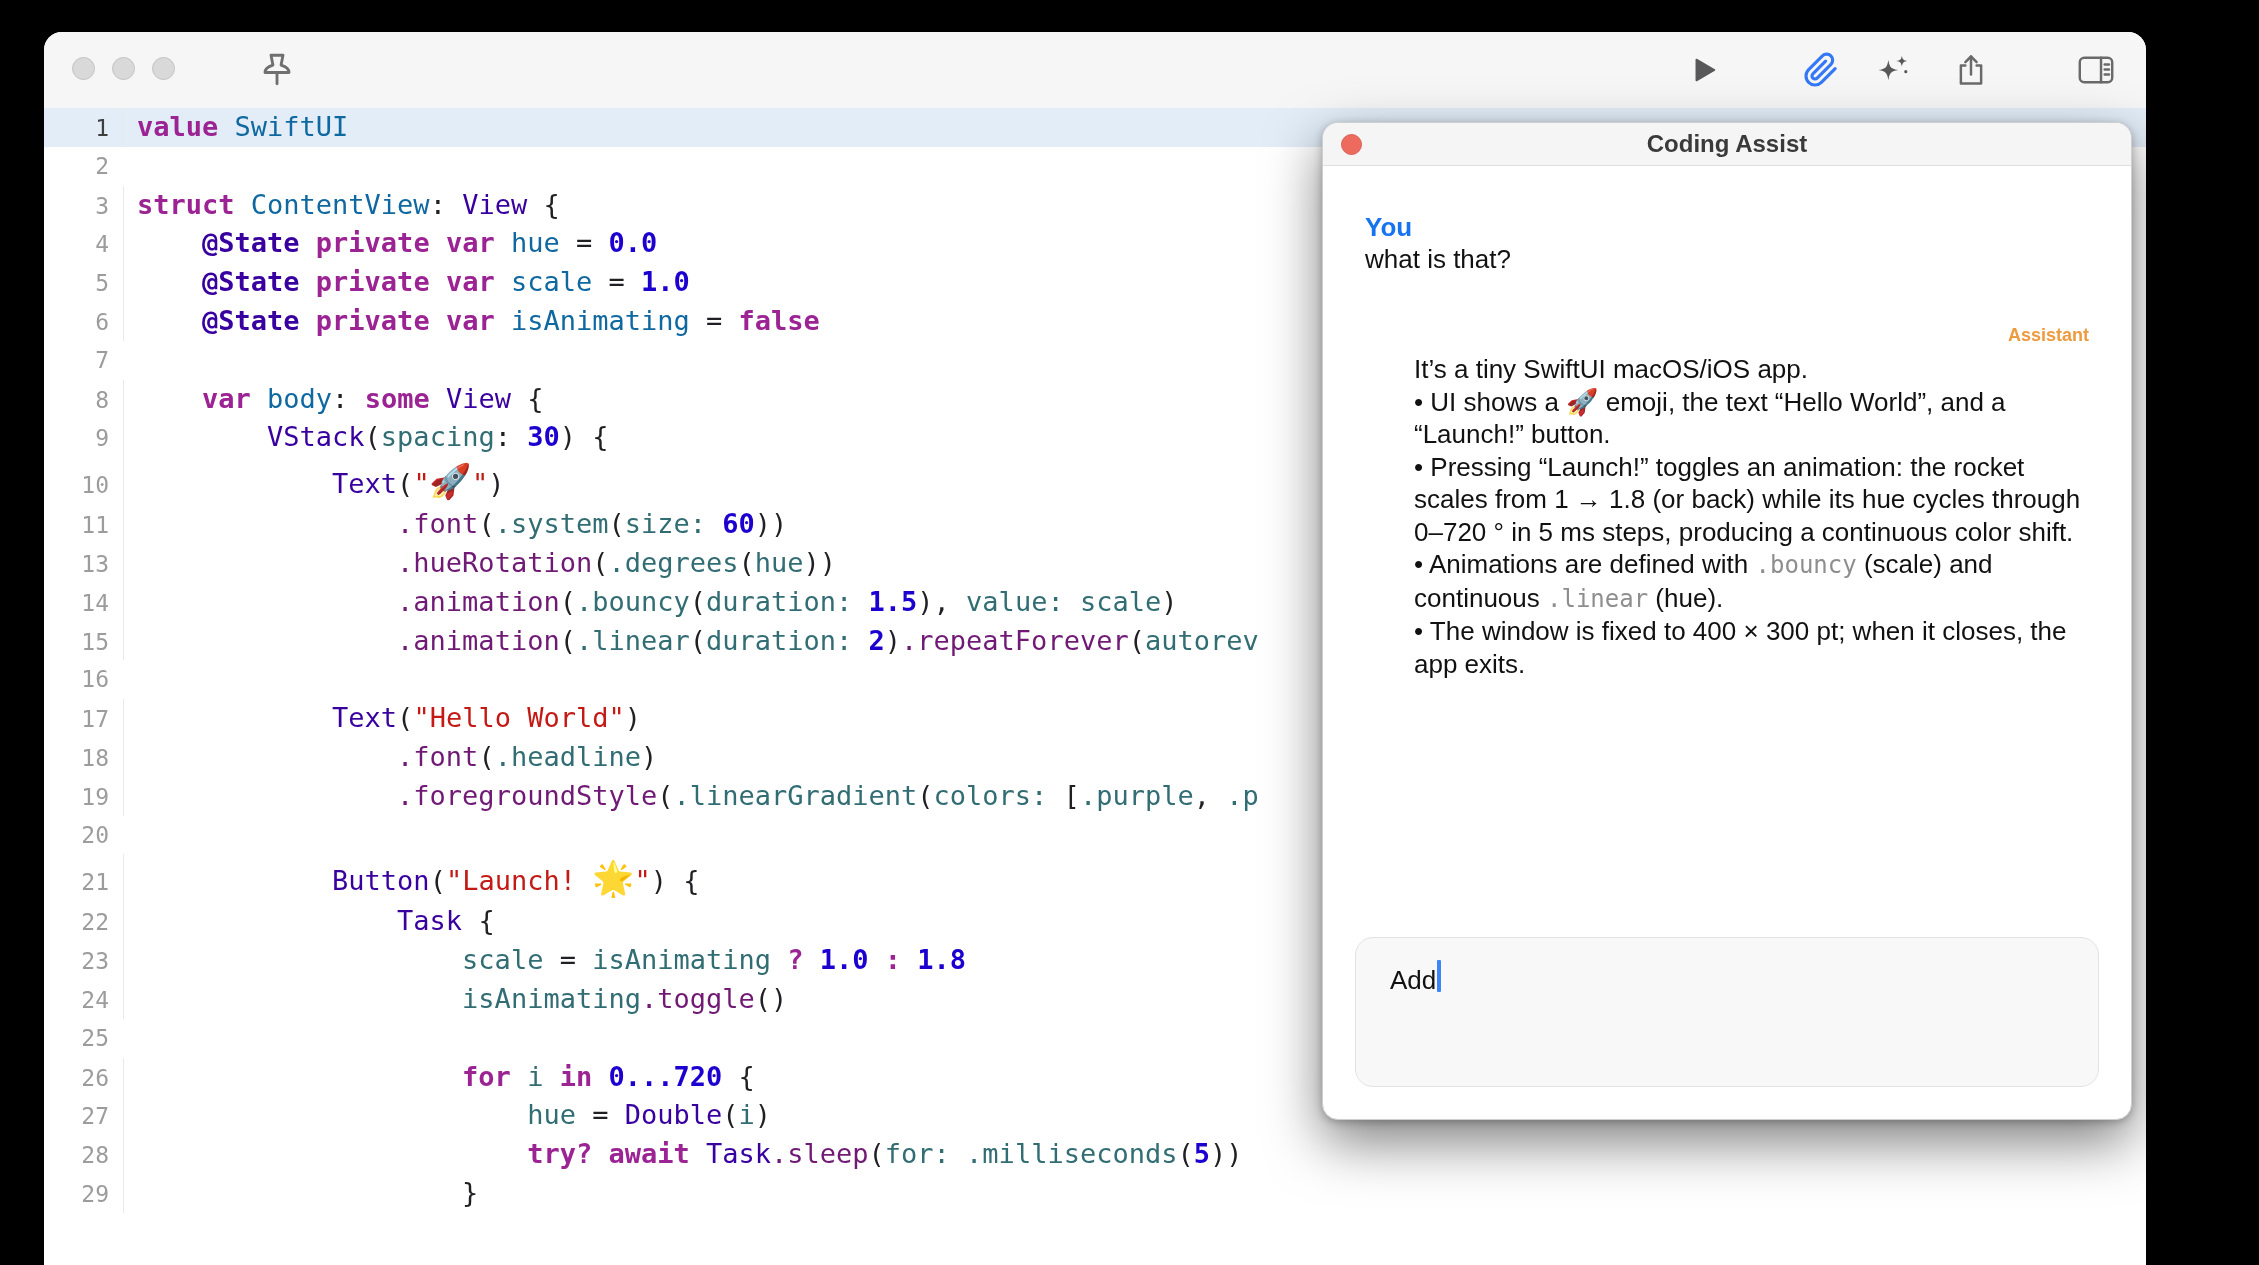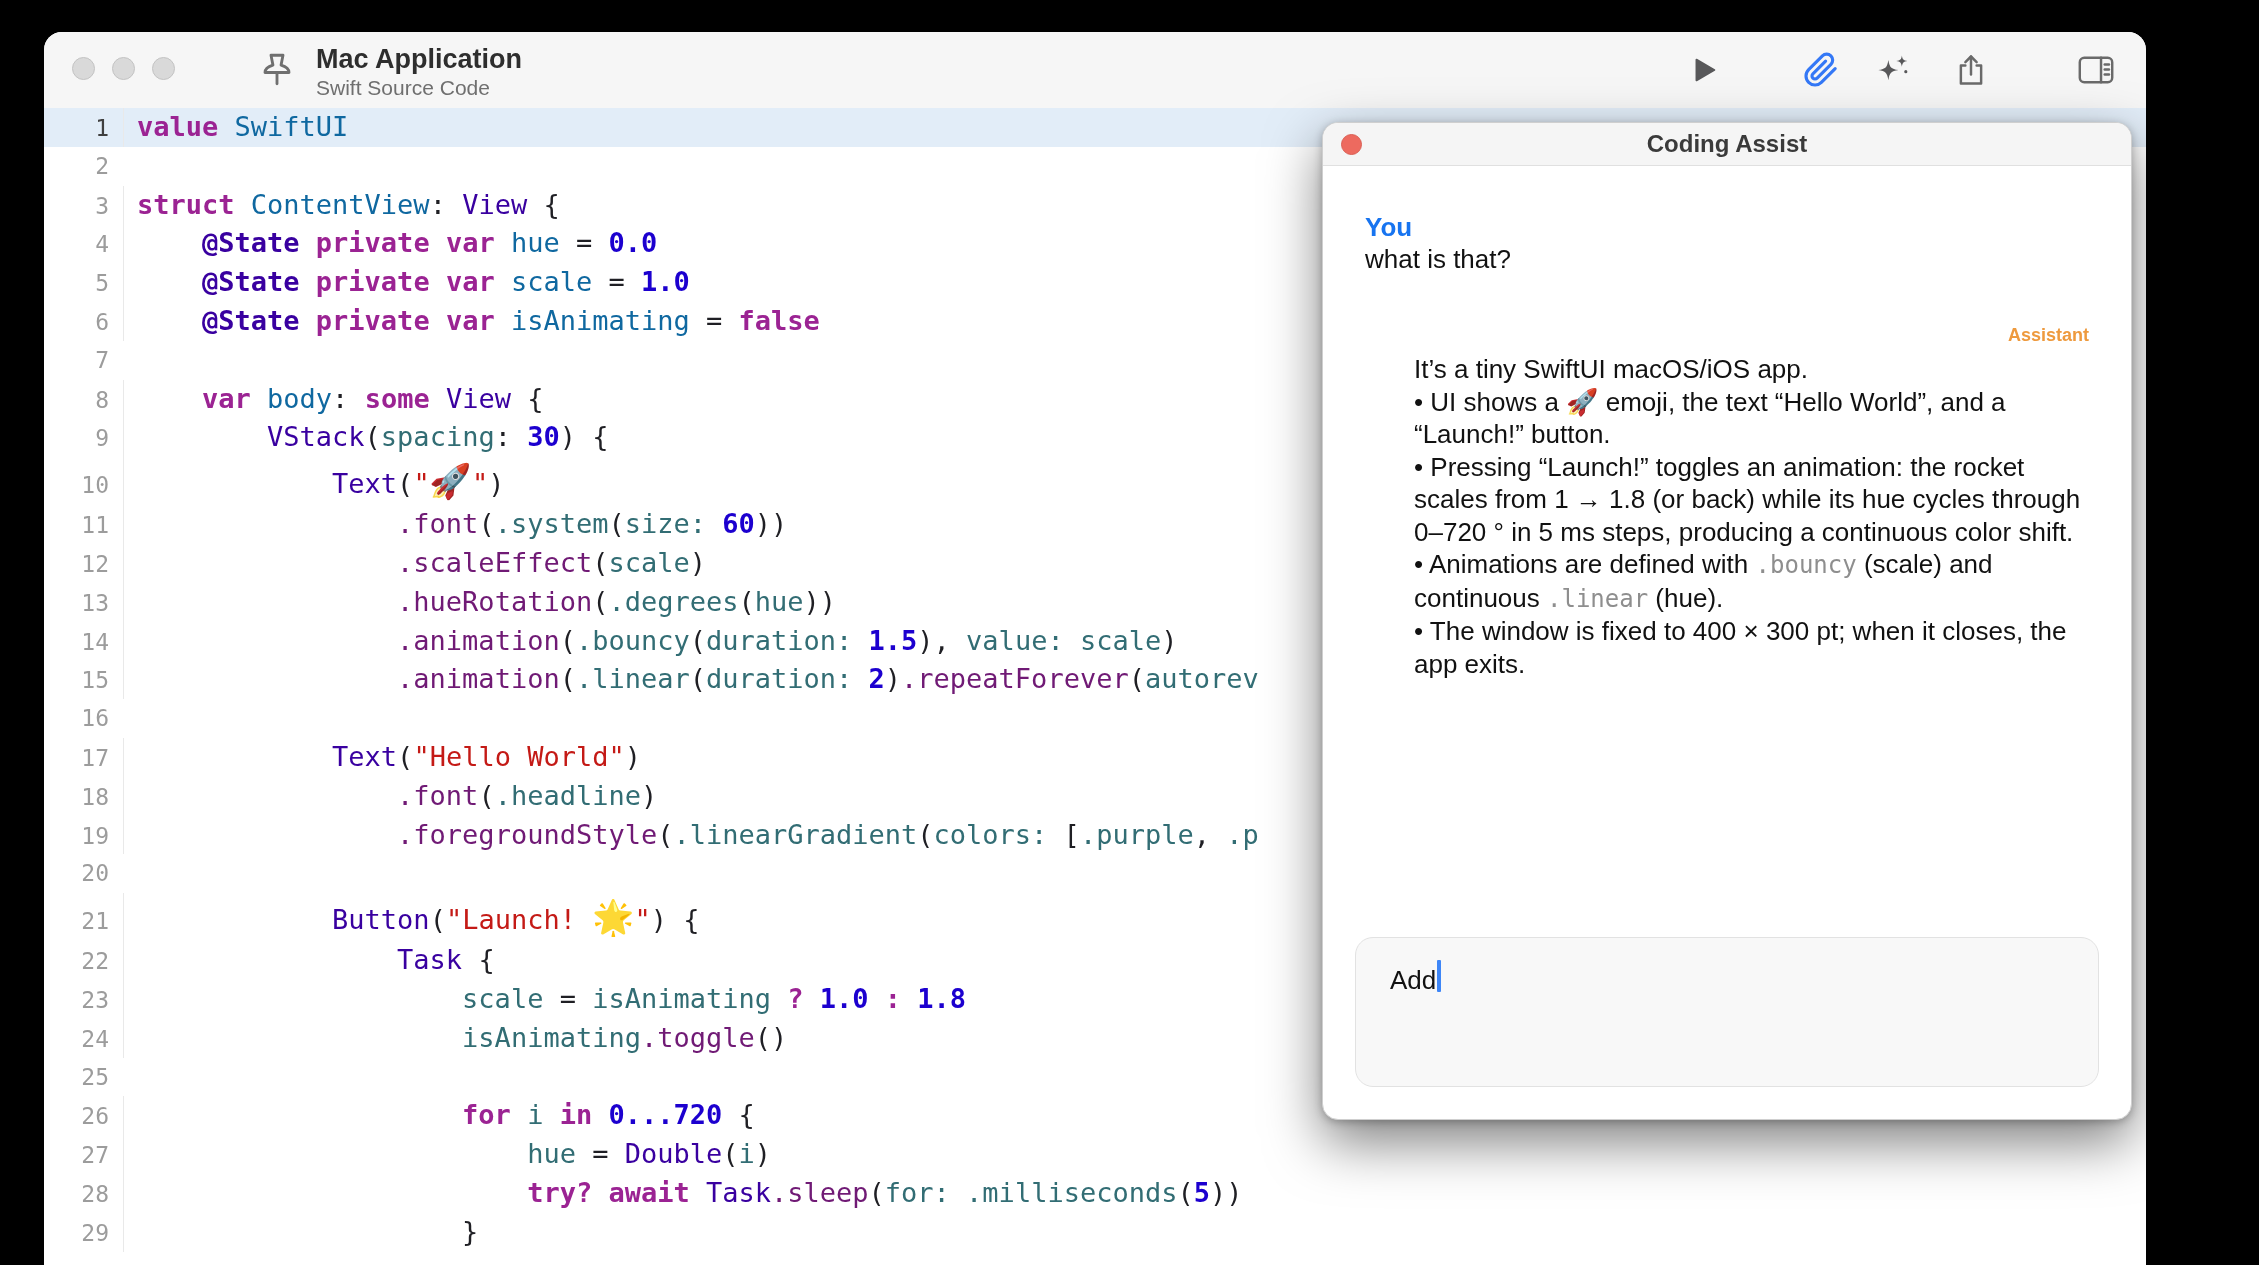--- a/index.html
+++ b/index.html
@@ -92,24 +92,20 @@
     <span class="tl min"></span>
     <span class="tl max"></span>
 
     <span class="pin-wrap">
       <svg width="42" height="42" viewBox="0 0 28 28" fill="none" stroke="#6f6f6f" stroke-width="1.9" stroke-linejoin="round" stroke-linecap="round">
         <path d="M10 3.5h8l-1.3 6.6c3 .9 5.3 2.6 5.3 4.9H6c0-2.3 2.3-4 5.3-4.9L10 3.5z"></path>
         <path d="M14 15v7.5"></path>
       </svg>
     </span>
 
-    <div class="title-block">
-      <div class="win-title">Mac Application</div>
-      <div class="win-subtitle">Swift Source Code</div>
-    </div>
 
     <span class="tb-icon" id="icon-run">
       <svg width="32" height="32" viewBox="0 0 34 34">
           <path d="M9 6 L28 17 L9 28 Z" fill="#58585a" stroke="#58585a" stroke-width="2" stroke-linejoin="round"></path>
         </svg>
     </span>
     <span class="tb-icon" id="icon-attach">
       <svg width="36" height="36" viewBox="0 0 24 24" fill="none" stroke="#3478f6" stroke-width="2.1" stroke-linecap="round" stroke-linejoin="round">
         <path d="M21.44 11.05l-9.19 9.19a6 6 0 01-8.49-8.49l9.19-9.19a4 4 0 015.66 5.66l-9.2 9.19a2 2 0 01-2.83-2.83l8.49-8.48"></path>
       </svg>
@@ -176,24 +172,20 @@
         <div class="ln">9</div>
         <div class="code"><span class="tk-pl">        </span><span class="tk-type">VStack</span><span class="tk-pl">(</span><span class="tk-ref">spacing</span><span class="tk-pl">: </span><span class="tk-num">30</span><span class="tk-pl">) {</span></div>
       </div>
       <div class="code-row em">
         <div class="ln">10</div>
         <div class="code"><span class="tk-pl">            </span><span class="tk-type">Text</span><span class="tk-pl">(</span><span class="tk-str">"</span><span class="tk-emoji">🚀</span><span class="tk-str">"</span><span class="tk-pl">)</span></div>
       </div>
       <div class="code-row">
         <div class="ln">11</div>
         <div class="code"><span class="tk-pl">                </span><span class="tk-meth">.font</span><span class="tk-pl">(</span><span class="tk-ref">.system</span><span class="tk-pl">(</span><span class="tk-ref">size: </span><span class="tk-num">60</span><span class="tk-pl">))</span></div>
-      </div>
-      <div class="code-row">
-        <div class="ln">12</div>
-        <div class="code"><span class="tk-pl">                </span><span class="tk-meth">.scaleEffect</span><span class="tk-pl">(</span><span class="tk-ref">scale</span><span class="tk-pl">)</span></div>
       </div>
       <div class="code-row">
         <div class="ln">13</div>
         <div class="code"><span class="tk-pl">                </span><span class="tk-meth">.hueRotation</span><span class="tk-pl">(</span><span class="tk-ref">.degrees</span><span class="tk-pl">(</span><span class="tk-ref">hue</span><span class="tk-pl">))</span></div>
       </div>
       <div class="code-row">
         <div class="ln">14</div>
         <div class="code"><span class="tk-pl">                </span><span class="tk-meth">.animation</span><span class="tk-pl">(</span><span class="tk-ref">.bouncy</span><span class="tk-pl">(</span><span class="tk-ref">duration: </span><span class="tk-num">1.5</span><span class="tk-pl">), </span><span class="tk-ref">value: </span><span class="tk-ref">scale</span><span class="tk-pl">)</span></div>
       </div>
       <div class="code-row">

